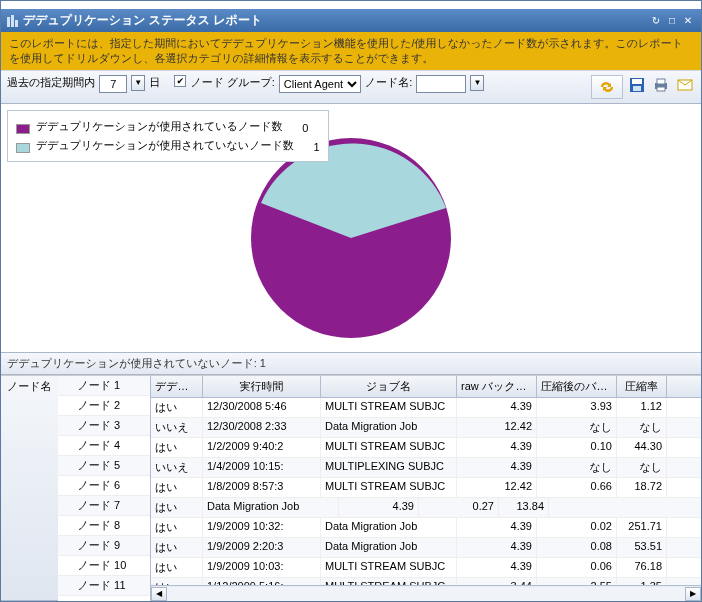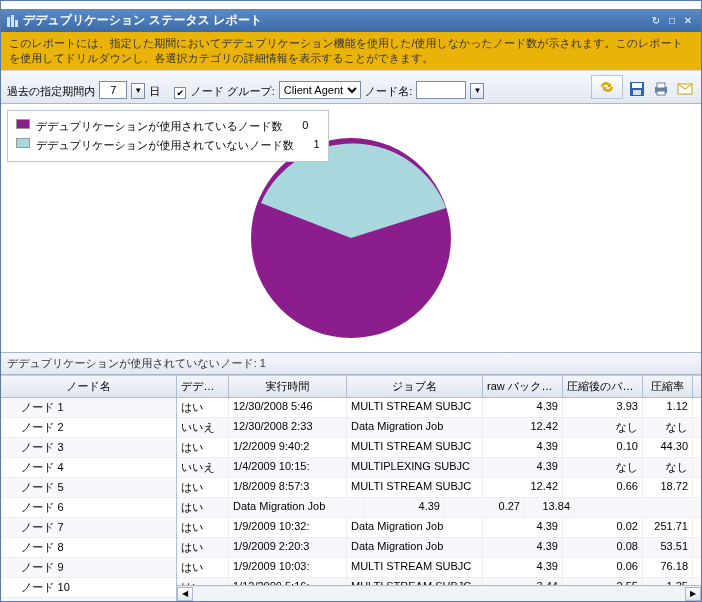--- a/index.html
+++ b/index.html
@@ -5,38 +5,38 @@
   * { box-sizing: border-box; }
   body { margin: 0; font-family: Arial, sans-serif; font-size: 11px; background: #c8c8c8; }
   .window { width: 702px; height: 602px; background: #fff; border: 1px solid #5a7aa3; display: flex; flex-direction: column; }
   .titlebar { background: linear-gradient(#5a8bc6, #3a6ba6); color: #fff; padding: 3px 6px; font-size: 12px; display: flex; align-items: center; margin-top: 8px; }
   .titlebar-icon { width: 12px; height: 12px; margin-right: 4px; display: inline-block; }
   .titlebar-icon svg { width: 12px; height: 12px; }
   .titlebar-text { flex: 1; font-weight: bold; }
   .titlebar-btns { display: flex; gap: 2px; }
   .titlebar-btn { width: 14px; height: 14px; color: #fff; cursor: pointer; text-align: center; line-height: 14px; font-size: 10px; }
   .desc { padding: 4px 8px; font-size: 11px; line-height: 1.35; background: #eab308; color: #333; }
-  .toolbar { background: linear-gradient(#f5f7fb, #e2e8f2); border-top: 1px solid #cfd8e6; border-bottom: 1px solid #aab7ca; padding: 4px 6px; display: flex; align-items: flex-end; gap: 4px; font-size: 11px; }
+  .toolbar { background: linear-gradient(#f5f7fb, #e2e8f2); border-top: 1px solid #cfd8e6; border-bottom: 1px solid #aab7ca; padding: 4px 6px; display: flex; align-items: flex-start; gap: 4px; font-size: 11px; }
   .tb-input { width: 28px; height: 18px; border: 1px solid #7a8aa3; text-align: center; font-size: 11px; }
   .tb-drop { width: 14px; height: 16px; border: 1px solid #7a8aa3; background: linear-gradient(#fff,#dde5f0); text-align: center; line-height: 14px; font-size: 8px; cursor: pointer; }
   .tb-check { width: 12px; height: 12px; border: 1px solid #7a8aa3; display: inline-flex; align-items: center; justify-content: center; font-size: 9px; background:#fff; cursor:pointer; }
   .tb-select { height: 18px; border: 1px solid #7a8aa3; font-size: 11px; background:#fff; }
   .tb-name-input { width: 50px; height: 18px; border: 1px solid #7a8aa3; font-size:11px; }
   .toolbar-spacer { flex: 1; }
   .tb-iconbtn { width: 20px; height: 20px; display:inline-flex; align-items:center; justify-content:center; cursor:pointer; }
   .tb-iconbtn.box { border:1px solid #b8c4d6; background: linear-gradient(#fff,#e5ecf5); width:32px; height:24px; }
   .chart-area { flex: 1; position: relative; background:#fff; }
   .legend { position:absolute; left:6px; top:6px; border:1px solid #bcc7d6; padding:6px 8px; background:#fff; }
-  .legend-row { display:flex; align-items:flex-start; gap:6px; padding:2px 0; font-size:11px; }
+  .legend-row { display:flex; align-items:flex-end; gap:6px; padding:2px 0; font-size:11px; }
   .legend-swatch { width:14px; height:10px; border:1px solid #999; }
   .legend-val { margin-left: 10px; width: 10px; text-align:right; }
   .pie-wrap { display:flex; align-items:center; justify-content:center; height:100%; }
   .bottom-title { background: linear-gradient(#f5f7fb,#e2e8f2); border-top:1px solid #aab7ca; border-bottom:1px solid #aab7ca; padding:3px 6px; font-size:11px; color:#333; }
   .bottom-pane { height: 226px; display:flex; border-top:1px solid #ccc; }
-  .node-list { width: 176px; border-right:1px solid #b0bdd0; display:flex; flex-direction:column; overflow:hidden; }
+  .node-list { width: 150px; border-right:1px solid #b0bdd0; display:flex; overflow:hidden; }
   .col-header { background: linear-gradient(#f4f6fa,#dfe6f0); border-bottom:1px solid #b0bdd0; padding:3px 6px; font-size:11px; text-align:center; }
   .node-items { flex:1; overflow-y:auto; }
   .node-item { padding:2px 20px; border-bottom:1px solid #eee; font-size:11px; cursor:pointer; }
   .node-item:nth-child(odd){ background:#f6f8fc; }
   .grid { flex:1; display:flex; flex-direction:column; overflow:hidden; }
   .grid-header { display:flex; background: linear-gradient(#f4f6fa,#dfe6f0); border-bottom:1px solid #b0bdd0; }
   .gh { border-right:1px solid #b0bdd0; padding:3px 4px; font-size:11px; text-align:center; overflow:hidden; white-space:nowrap; text-overflow:ellipsis; }
   .c0{width:52px} .c1{width:118px} .c2{width:136px} .c3{width:80px} .c4{width:80px} .c5{width:50px}
   .grid-body { flex:1; overflow:auto; }
   .grow { display:flex; border-bottom:1px solid #eee; font-size:11px; }

